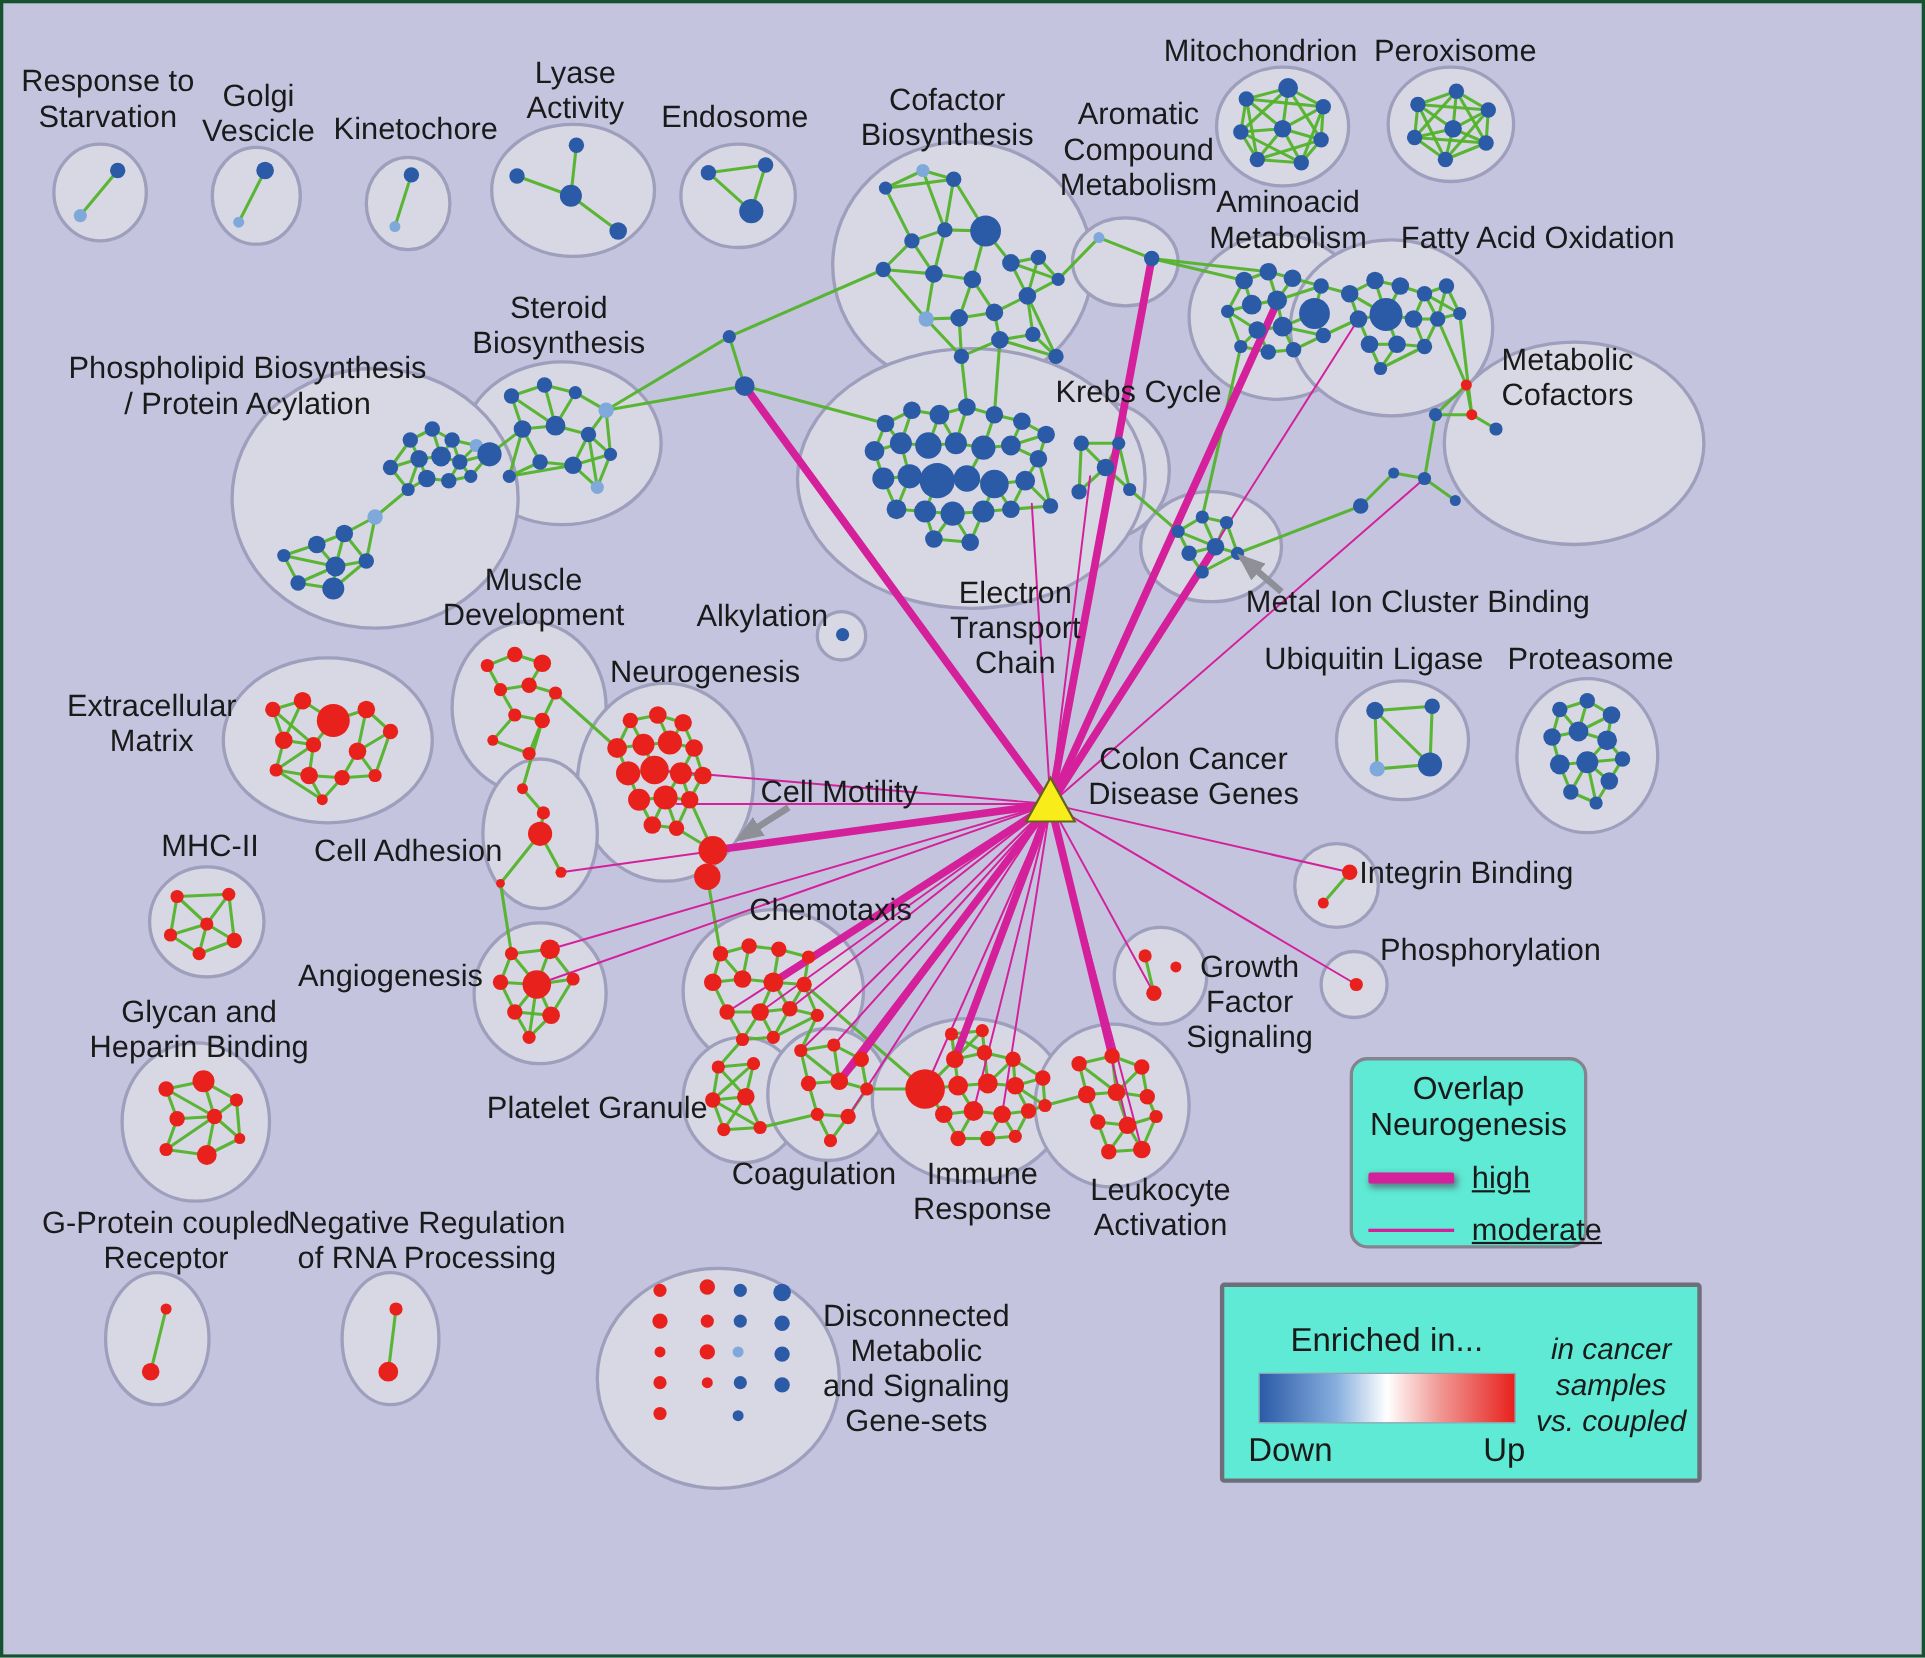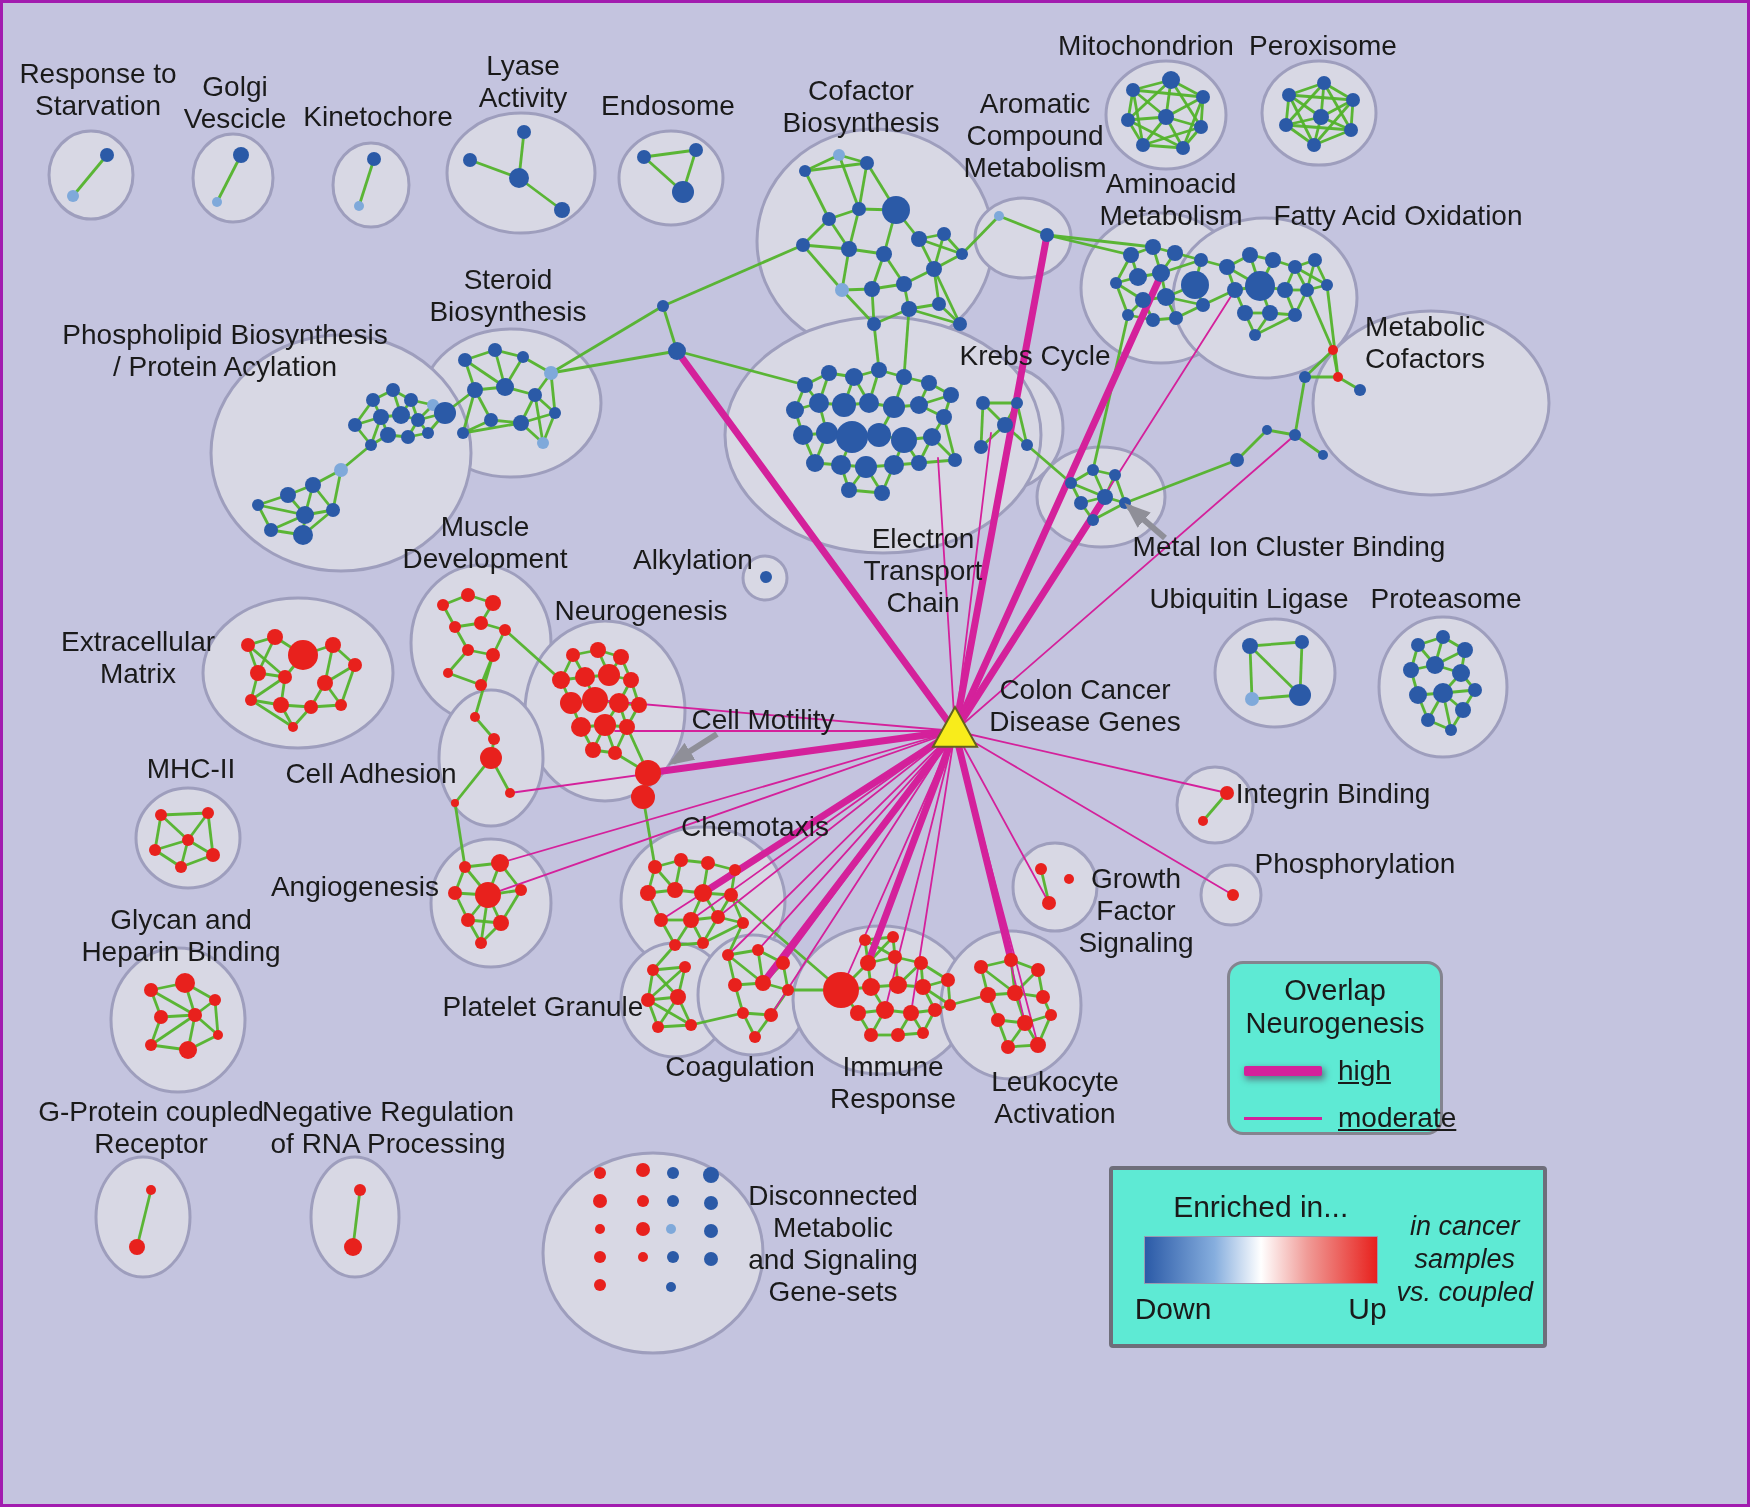--- a/index.html
+++ b/index.html
@@ -1,31 +1,31 @@
 <!DOCTYPE html>
 <html><head>
 <meta charset="utf-8">
 <style>
   html,body{margin:0;padding:0;background:#e9e9f0;}
-  #canvas{position:relative;width:1750px;height:1507px;background:#c4c4df;border:3px solid #a21caf;
+  #canvas{position:relative;width:1750px;height:1507px;background:#c4c4df;border:3px solid #14532d;
           box-sizing:border-box;overflow:hidden;font-family:"Liberation Sans","DejaVu Sans",sans-serif;}
   #map{position:absolute;left:0;top:0;}
   .cl-label{font-family:"Liberation Sans","DejaVu Sans",sans-serif;font-size:28px;fill:#1a1a1a;text-anchor:middle;}
   .legend-box{position:absolute;background:#5eead4;border:3px solid #84848f;color:#1a1a1a;box-sizing:border-box;}
   .overlap-box{left:1224px;top:958px;width:216px;height:174px;border-radius:16px;padding-top:10px;}
   .ov-title{text-align:center;font-size:29px;line-height:33px;}
   .ov-row{display:flex;align-items:center;margin:15px 0 0 14px;text-decoration:underline;}
   .ov-line{flex:0 0 78px;width:78px;}
   .ov-line.high{height:10px;border-radius:2px;box-shadow:2px 3px 6px 1px rgba(80,80,95,.65);}
   .ov-line.moderate{height:3px;}
   .ov-label{margin-left:16px;font-size:28px;}
   .enriched-box{left:1106px;top:1163px;width:438px;height:182px;border-width:4px;border-color:#6e6e7a;
                 border-radius:4px;display:flex;padding:12px 10px 8px 12px;}
   .enr-main{width:272px;display:flex;flex-direction:column;align-items:center;}
-  .enr-title{font-size:30px;margin-top:8px;}
+  .enr-title{font-size:30px;margin-top:20px;}
   .enr-bar{width:232px;height:46px;margin-top:12px;border:1px solid #9a9ab0;}
   .enr-ends{width:252px;display:flex;justify-content:space-between;font-size:30px;margin-top:8px;gap:20px;}
   .enr-note{flex:1;display:flex;flex-direction:column;justify-content:center;align-items:center;
             font-size:27px;line-height:33px;white-space:nowrap;font-style:italic;}
 </style>
 </head>
 <body>
 
 <div id="canvas">
   <svg id="map" width="1750" height="1507" viewBox="0 0 1750 1507">

